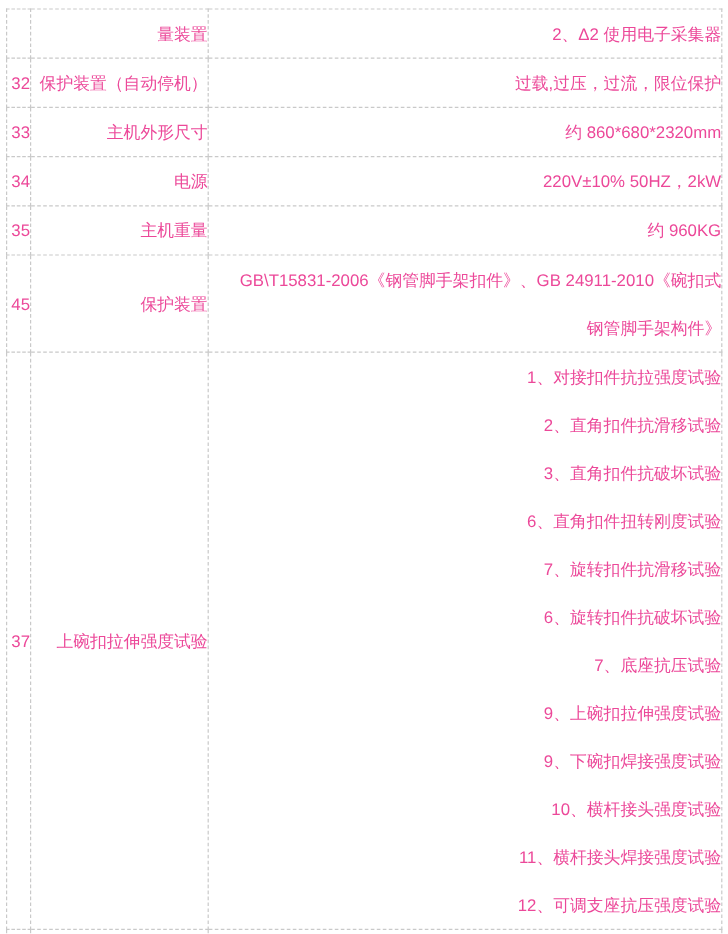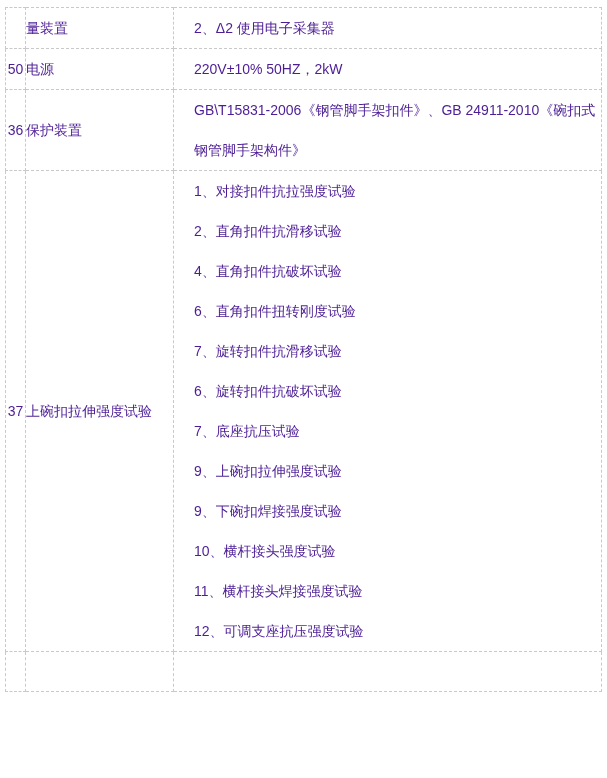--- a/index.html
+++ b/index.html
@@ -17,23 +17,24 @@
   table.spec {
     border-collapse: collapse;
     table-layout: fixed;
     width: 596px;
   }
   table.spec td {
     border: 1px dashed #c9c9c9;
     padding: 0;
     vertical-align: middle;
     font-size: 14px;
-    color: #4c1d95;
+    color: #ec4899;
     line-height: 40px;
     overflow: hidden;
+    text-align: right;
   }
   td.num {
     text-align: center;
     padding: 0 1px;
   }
   td.label {
     padding-left: 5px;
     padding-right: 3px;
     white-space: nowrap;
   }
@@ -62,40 +63,61 @@
     </colgroup>
     <tbody>
       <tr>
         <td class="num"></td>
         <td class="label">量装置</td>
         <td class="value">
           <div class="value-line">2、Δ2 使用电子采集器</div>
         </td>
       </tr>
       <tr>
-        <td class="num">50</td>
+        <td class="num">32</td>
+        <td class="label">保护装置（自动停机）</td>
+        <td class="value">
+          <div class="value-line">过载,过压，过流，限位保护</div>
+        </td>
+      </tr>
+      <tr>
+        <td class="num">33</td>
+        <td class="label">主机外形尺寸</td>
+        <td class="value">
+          <div class="value-line">约 860*680*2320mm</div>
+        </td>
+      </tr>
+      <tr>
+        <td class="num">34</td>
         <td class="label">电源</td>
         <td class="value">
           <div class="value-line">220V±10% 50HZ，2kW</div>
         </td>
       </tr>
       <tr>
-        <td class="num">36</td>
+        <td class="num">35</td>
+        <td class="label">主机重量</td>
+        <td class="value">
+          <div class="value-line">约 960KG</div>
+        </td>
+      </tr>
+      <tr>
+        <td class="num">45</td>
         <td class="label">保护装置</td>
         <td class="value">
           <div class="value-line">GB\T15831-2006《钢管脚手架扣件》、GB 24911-2010《碗扣式钢管脚手架构件》</div>
         </td>
       </tr>
       <tr>
         <td class="num">37</td>
         <td class="label">上碗扣拉伸强度试验</td>
         <td class="value">
           <div class="value-line">1、对接扣件抗拉强度试验</div>
           <div class="value-line">2、直角扣件抗滑移试验</div>
-          <div class="value-line">4、直角扣件抗破坏试验</div>
+          <div class="value-line">3、直角扣件抗破坏试验</div>
           <div class="value-line">6、直角扣件扭转刚度试验</div>
           <div class="value-line">7、旋转扣件抗滑移试验</div>
           <div class="value-line">6、旋转扣件抗破坏试验</div>
           <div class="value-line">7、底座抗压试验</div>
           <div class="value-line">9、上碗扣拉伸强度试验</div>
           <div class="value-line">9、下碗扣焊接强度试验</div>
           <div class="value-line">10、横杆接头强度试验</div>
           <div class="value-line">11、横杆接头焊接强度试验</div>
           <div class="value-line">12、可调支座抗压强度试验</div>
         </td>

